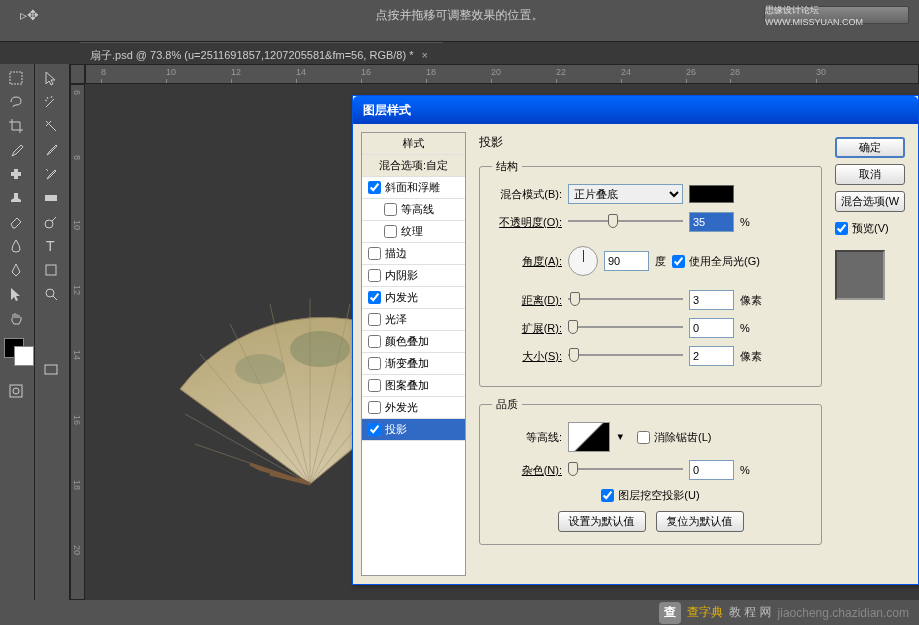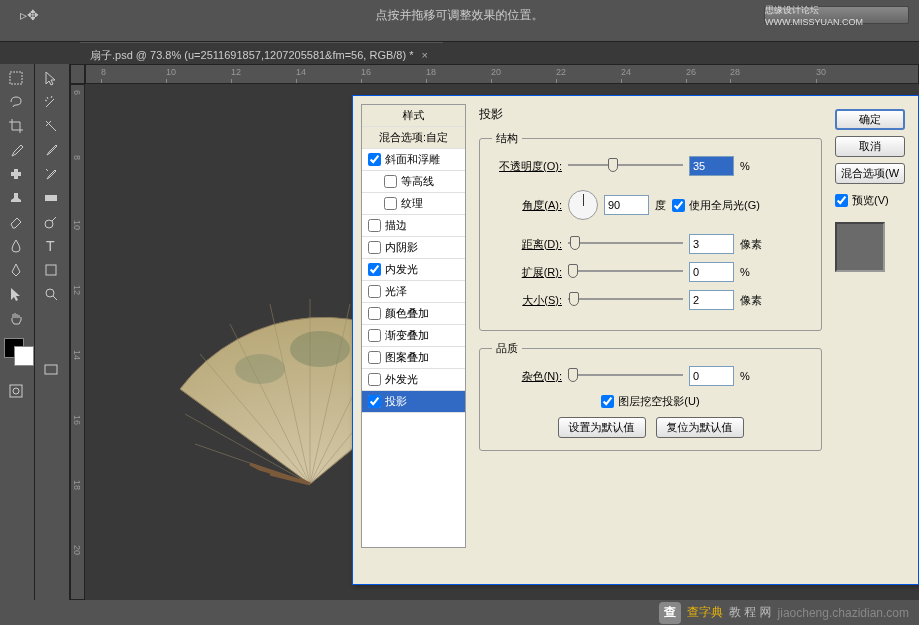--- a/index.html
+++ b/index.html
@@ -286,20 +286,21 @@
           <ellipse cx="90" cy="100" rx="25" ry="15" fill="#7a8a6a" opacity="0.4"></ellipse>
           <ellipse cx="150" cy="80" rx="30" ry="18" fill="#6a7a5a" opacity="0.4"></ellipse>
           <ellipse cx="210" cy="95" rx="22" ry="14" fill="#7a8a6a" opacity="0.4"></ellipse>
         </svg>
       </div>
     </div>
   </div>
 </div>
 
 <div class="dialog">
+  <div class="dialog-title">图层样式</div>
   <div class="dialog-body">
 
     <div class="styles-list">
       <div class="style-item header">样式</div>
       <div class="style-item header">混合选项:自定</div>
       <div class="style-item">
           <input type="checkbox" checked="" style="">
           <span>斜面和浮雕</span>
         </div>
       <div class="style-item indent">
@@ -347,20 +348,25 @@
           <span>投影</span>
         </div>
     </div>
 
     <div class="settings-panel">
       <div class="panel-title">投影</div>
 
       <fieldset>
         <legend>结构</legend>
 
+        <div class="field-row">
+          <span class="field-label-plain">混合模式(B):</span>
+          <select class="field-select" style="width:115px"><option>正片叠底</option></select>
+          <div class="color-swatch"></div>
+        </div>
 
         <div class="field-row">
           <span class="field-label">不透明度(O):</span>
           <div class="field-slider">
               <div class="slider-track"></div>
               <div class="slider-thumb" style="left:35%"></div>
             </div>
           <input class="field-input selected" value="35" style="">
           <span class="field-unit">%</span>
         </div>
@@ -403,20 +409,29 @@
               <div class="slider-thumb" style="left:1%"></div>
             </div>
           <input class="field-input" value="2" style="">
           <span class="field-unit">像素</span>
         </div>
       </fieldset>
 
       <fieldset>
         <legend>品质</legend>
 
+        <div class="field-row">
+          <span class="field-label-plain">等高线:</span>
+          <span class="contour-swatch"></span>
+          <span style="width:15px"></span>
+          <label class="cb">
+              <input type="checkbox" style="">
+              <span>消除锯齿(L)</span>
+            </label>
+        </div>
 
         <div class="field-row">
           <span class="field-label">杂色(N):</span>
           <div class="field-slider">
               <div class="slider-track"></div>
               <div class="slider-thumb" style="left:0%"></div>
             </div>
           <input class="field-input" value="0" style="">
           <span class="field-unit">%</span>
         </div>

